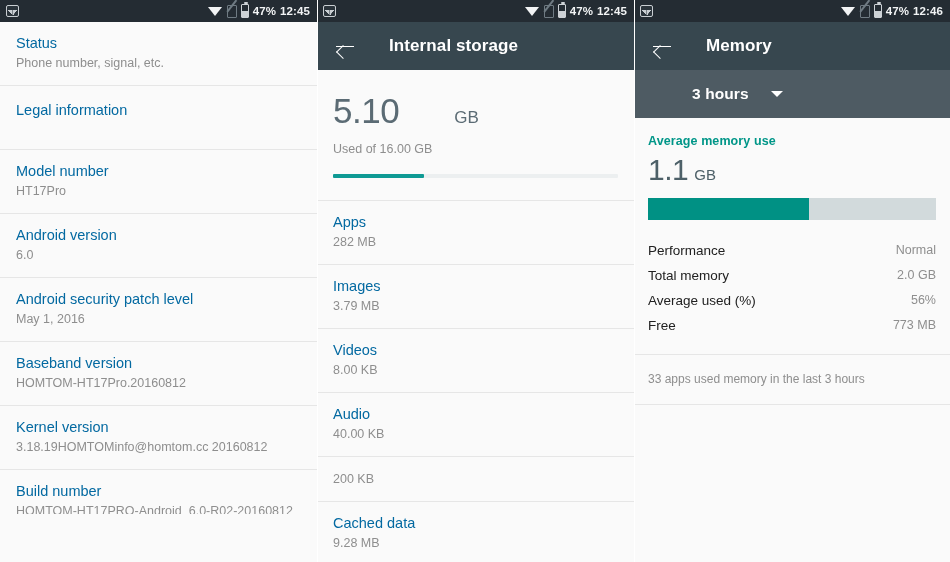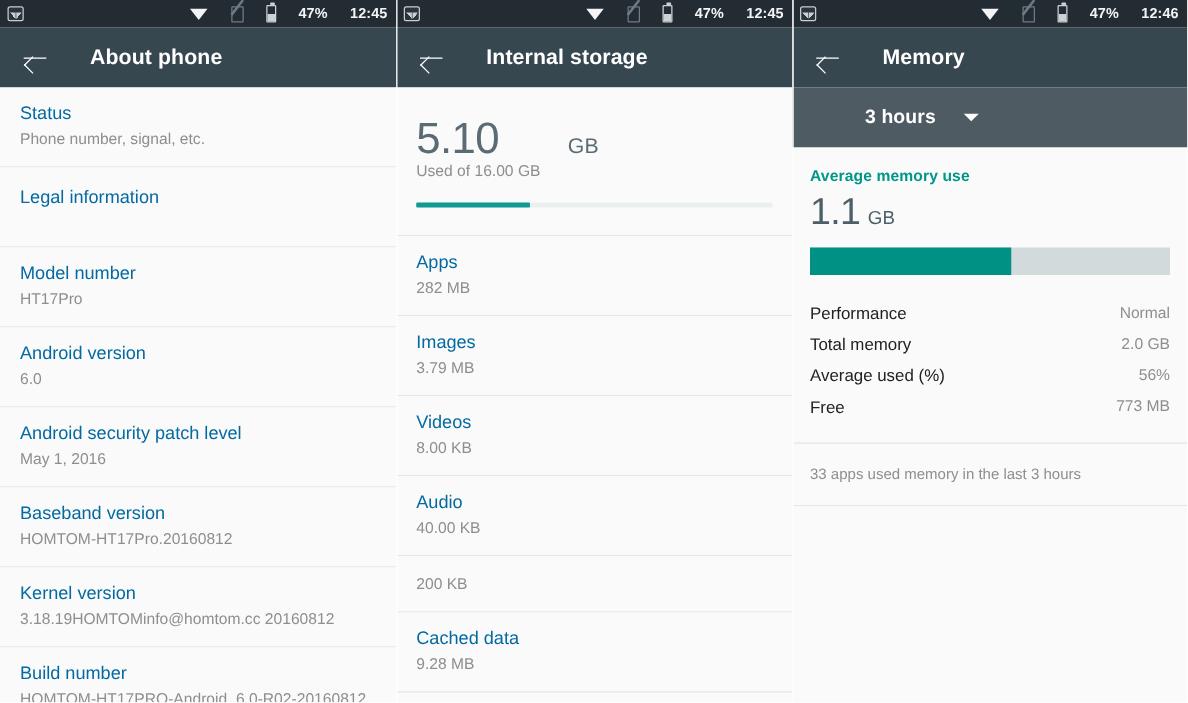--- a/index.html
+++ b/index.html
@@ -32,21 +32,21 @@
     display: flex;
     align-items: center;
     padding: 0 7px 0 6px;
     position: relative;
   }
   .sb-left { display: flex; align-items: center; }
   .sb-right {
     margin-left: auto;
     display: flex;
     align-items: center;
-    gap: 18px;
+    gap: 4px;
   }
   .sb-text {
     color: #f2f4f5;
     font-size: 11.5px;
     font-weight: bold;
     letter-spacing: .1px;
     line-height: 22px;
     white-space: nowrap;
   }
   .icon-photo {
@@ -215,21 +215,21 @@
     letter-spacing: -.5px;
   }
   .storage-unit {
     font-size: 17px;
     margin-left: 7px;
     letter-spacing: .2px;
   }
   .storage-sub {
     font-size: 12.5px;
     color: #8e8e8e;
-    margin-top: 0;
+    margin-top: 12px;
   }
   .bar-track {
     margin-top: 18px;
     height: 4px;
     background: #eceff0;
     position: relative;
     border-radius: 1px;
   }
   .bar-fill {
     position: absolute;
@@ -333,24 +333,20 @@
       </div>
       <div class="sb-right">
         <span class="icon-wifi"></span>
         <span class="icon-sim"></span>
         <span class="icon-battery"></span>
         <span class="sb-text">47%</span>
         <span class="sb-text">12:45</span>
       </div>
     </div>
 
-    <div class="appbar">
-      <span class="back-arrow"></span>
-      <span class="appbar-title">About phone</span>
-    </div>
 
     <div class="list">
       <div class="list-item">
         <div class="li-title">Status</div>
         <div class="li-sub">Phone number, signal, etc.</div>
       </div>
       <div class="list-item" style="padding-top:15px;padding-bottom:29px;">
         <div class="li-title">Legal information</div>
       </div>
       <div class="list-item">

